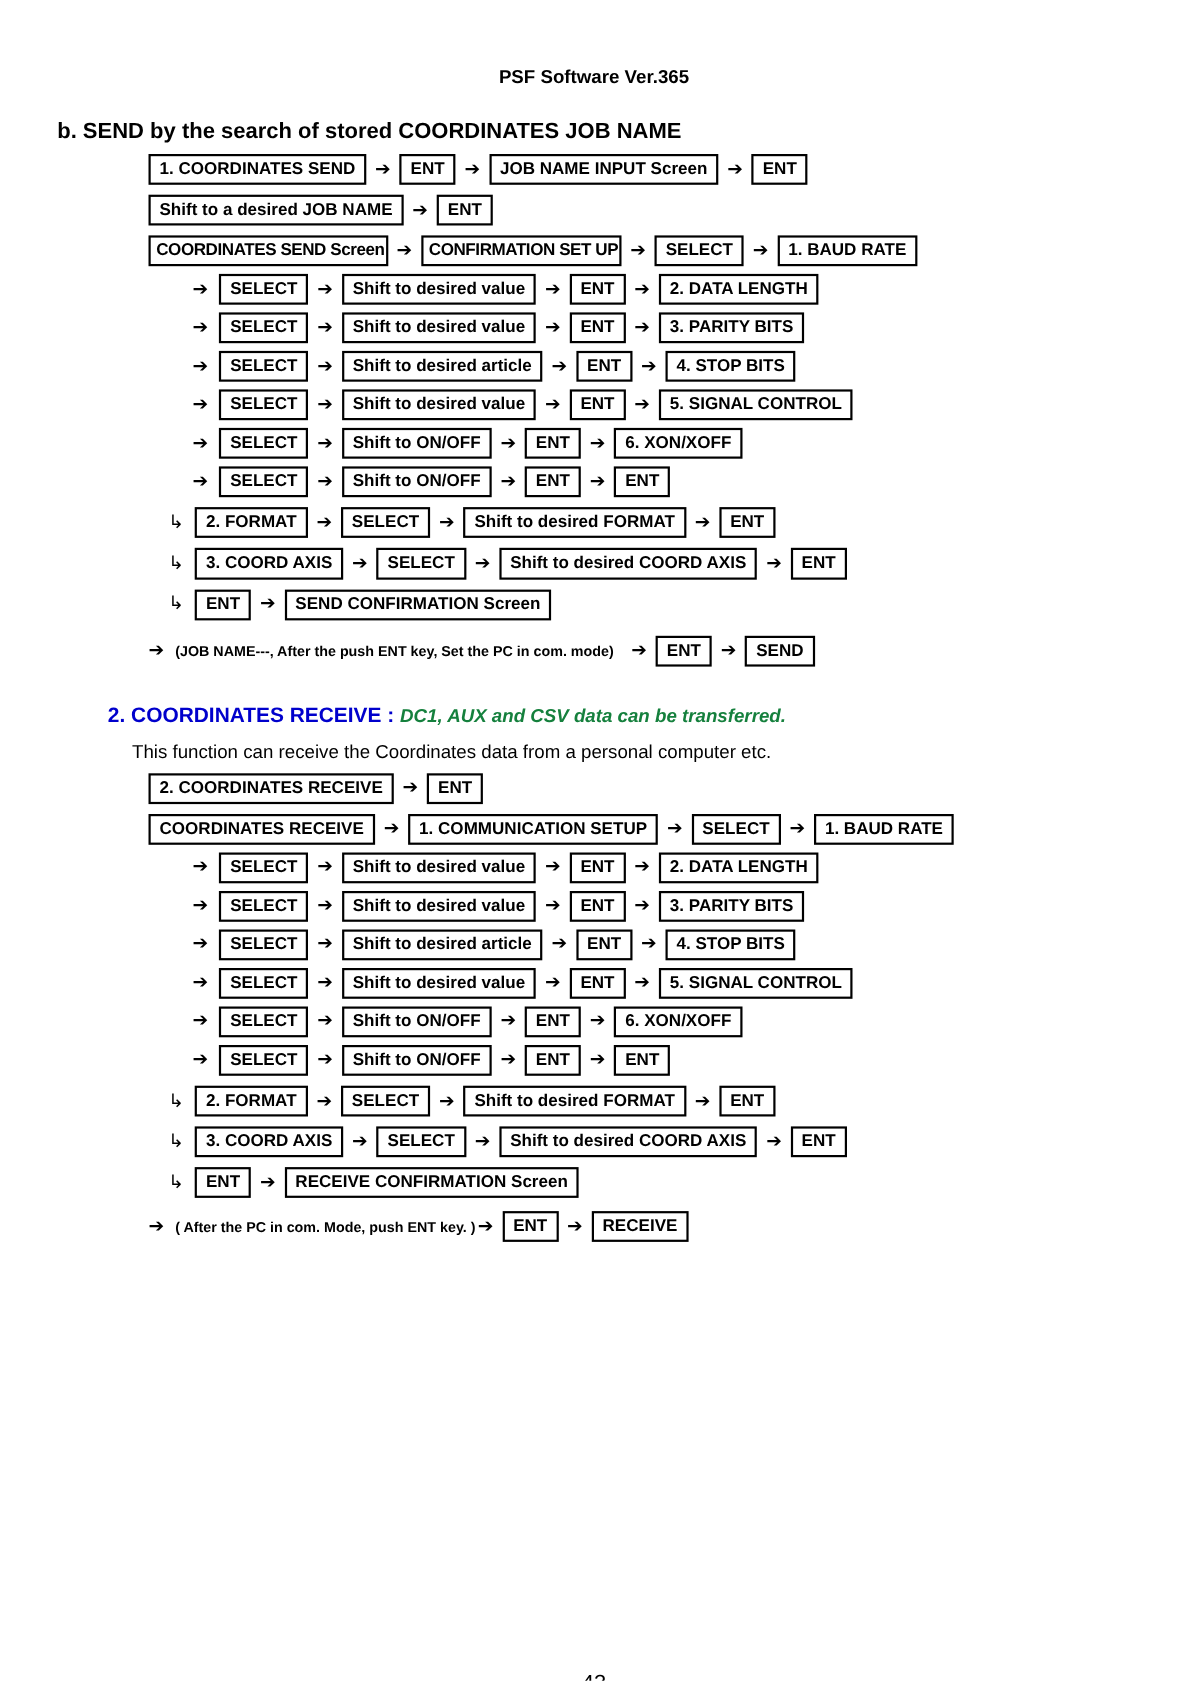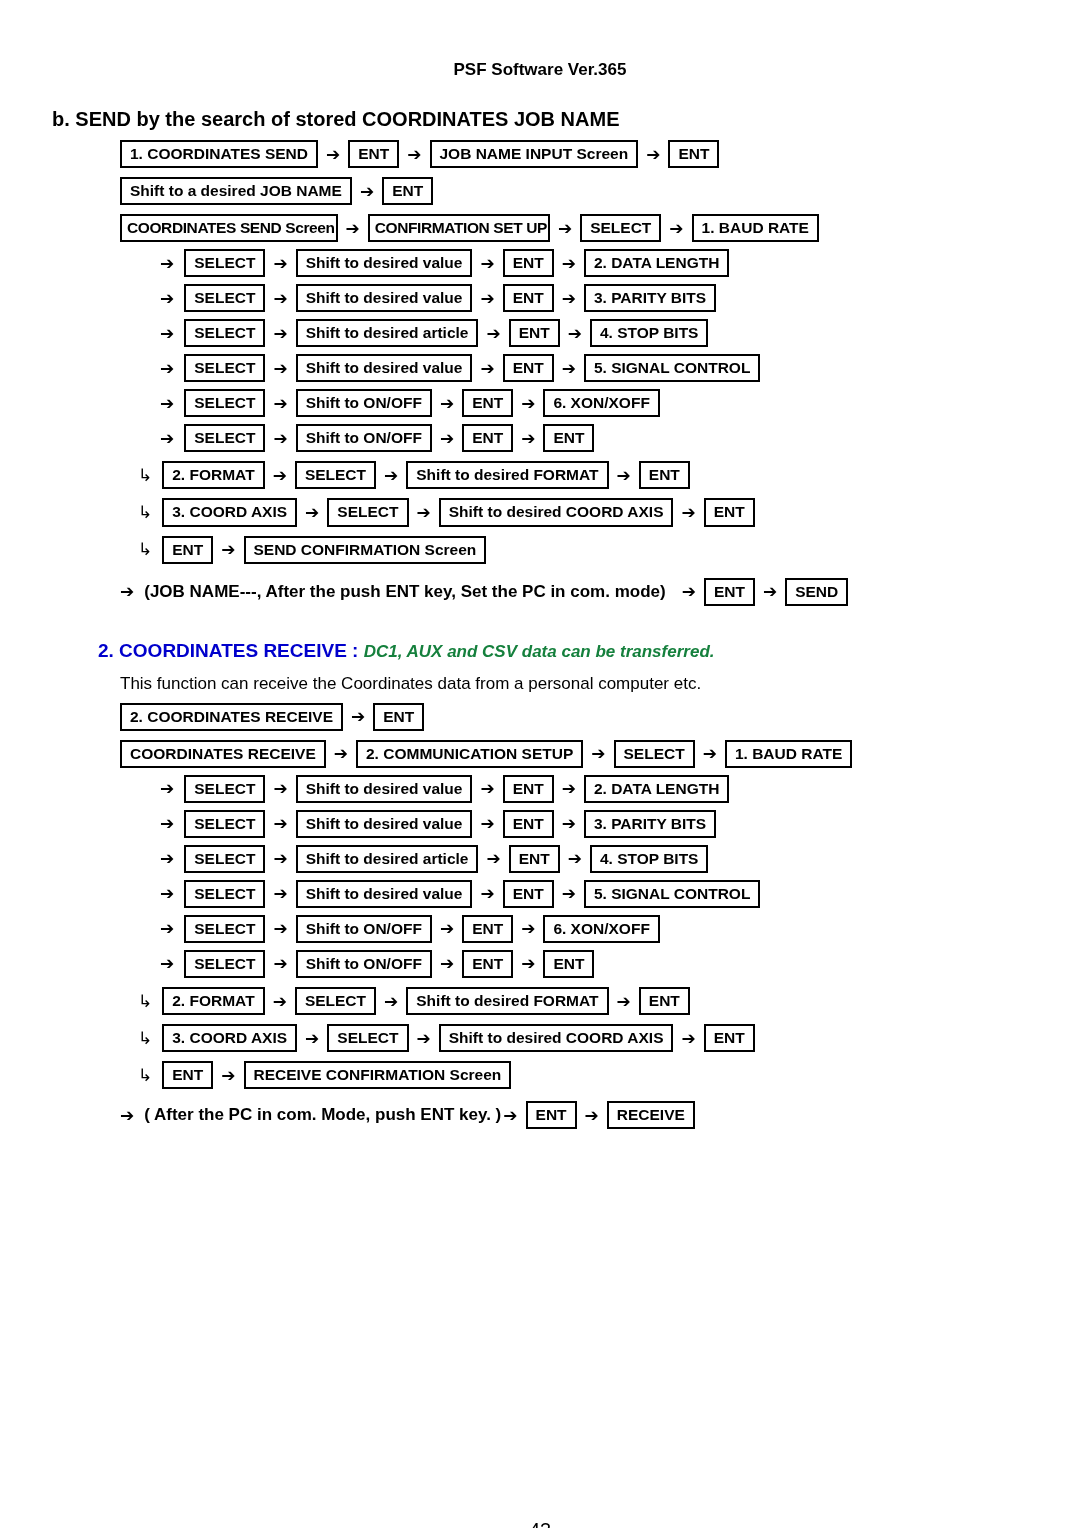--- a/index.html
+++ b/index.html
@@ -44,41 +44,42 @@
   }
   .content {
     padding-left: 120px;
     padding-right: 30px;
   }
   .row {
     display: flex;
     align-items: center;
     margin-top: 9px;
     flex-wrap: nowrap;
+    margin-left: 15px;
   }
   .row.tight { margin-top: 7px; }
   .box {
     border: 2px solid #000;
     padding: 3px 8px 4px 8px;
     font-size: 15.5px;
     font-weight: bold;
     line-height: 1.1;
     white-space: nowrap;
     background: #fff;
   }
   .box.narrow { letter-spacing: -0.4px; padding-left: 5px; padding-right: 1px;}
   .arrow {
     font-size: 17px;
     margin: 0 8px;
     line-height: 1;
     font-family: "DejaVu Sans", sans-serif;
   }
   .arrow.lead { margin-left: 0; margin-right: 10px; }
   .plain {
-    font-size: 17px;
+    font-size: 13px;
     font-weight: bold;
     white-space: nowrap;
   }
   .body-text {
     font-size: 17px;
     margin-top: 12px;
     padding-left: 120px;
   }
   .sec2-title {
     margin-top: 34px;
@@ -254,21 +255,21 @@
   <div class="content" style="margin-top:6px;">
     <div class="row">
       <span class="box">2. COORDINATES RECEIVE</span>
       <span class="arrow">➔</span>
       <span class="box">ENT</span>
     </div>
 
     <div class="row">
       <span class="box">COORDINATES RECEIVE</span>
       <span class="arrow">➔</span>
-      <span class="box">2. COMMUNICATION SETUP</span>
+      <span class="box">1. COMMUNICATION SETUP</span>
       <span class="arrow">➔</span>
       <span class="box">SELECT</span>
       <span class="arrow">➔</span>
       <span class="box">1. BAUD RATE</span>
     </div>
 
     <div class="sub-rows">
       <div class="row tight">
         <span class="arrow lead">➔</span>
         <span class="box">SELECT</span>

